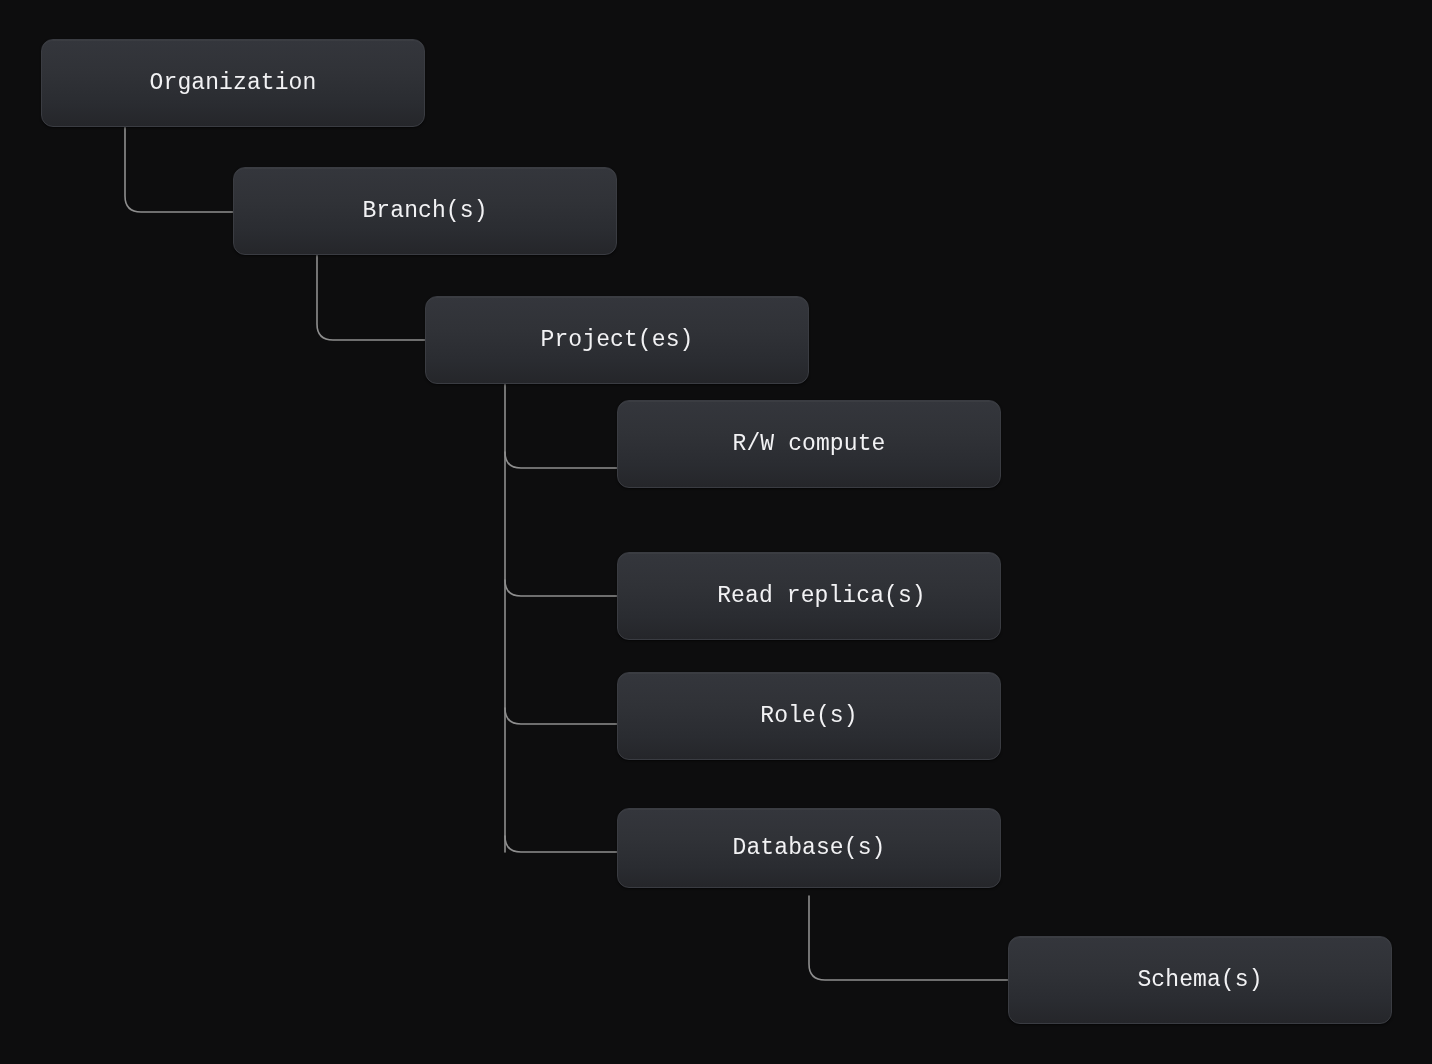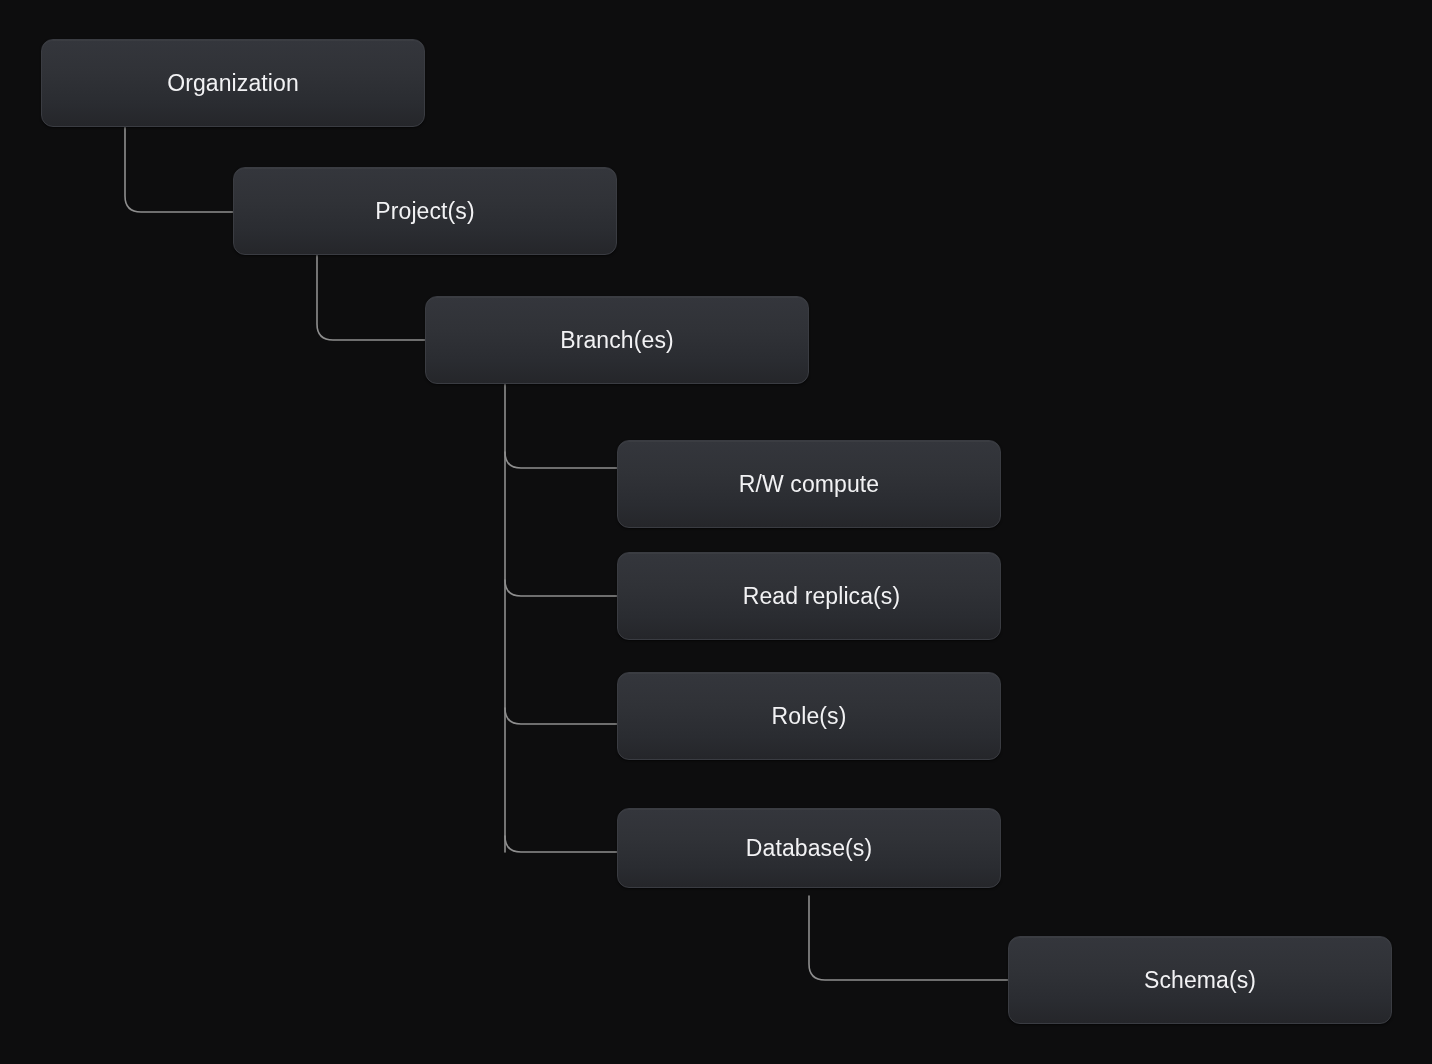--- a/index.html
+++ b/index.html
@@ -9,20 +9,21 @@
   }
   body {
     font-family: "Liberation Sans", sans-serif;
   }
   #canvas {
     position: relative;
     width: 1432px;
     height: 1064px;
     background: #0d0d0e;
     overflow: hidden;
+    font-family: Liberation Mono, monospace;
   }
   #edges {
     position: absolute;
     left: 0;
     top: 0;
     width: 1432px;
     height: 1064px;
     pointer-events: none;
   }
   .node {
@@ -62,28 +63,28 @@
       <path d="M 505 836 Q 505 852 521 852 L 617 852"></path>
       <path d="M 809 896 L 809 964 Q 809 980 825 980 L 1008 980"></path>
     </g>
   </svg>
 
   <div class="node" style="left: 41px; top: 39px; width: 384px; height: 88px;">
     <span class="node-label">Organization</span>
   </div>
 
   <div class="node" style="left: 233px; top: 167px; width: 384px; height: 88px;">
-    <span class="node-label">Project(s)</span>
+    <span class="node-label">Branch(s)</span>
   </div>
 
   <div class="node" style="left: 425px; top: 296px; width: 384px; height: 88px;">
-    <span class="node-label">Branch(es)</span>
+    <span class="node-label">Project(es)</span>
   </div>
 
-  <div class="node" style="left: 617px; top: 440px; width: 384px; height: 88px;">
+  <div class="node" style="left: 617px; top: 400px; width: 384px; height: 88px;">
     <span class="node-label">R/W compute</span>
   </div>
 
   <div class="node" style="left: 617px; top: 552px; width: 384px; height: 88px; padding-left: 25px;">
     <span class="node-label">Read replica(s)</span>
   </div>
 
   <div class="node" style="left: 617px; top: 672px; width: 384px; height: 88px;">
     <span class="node-label">Role(s)</span>
   </div>

